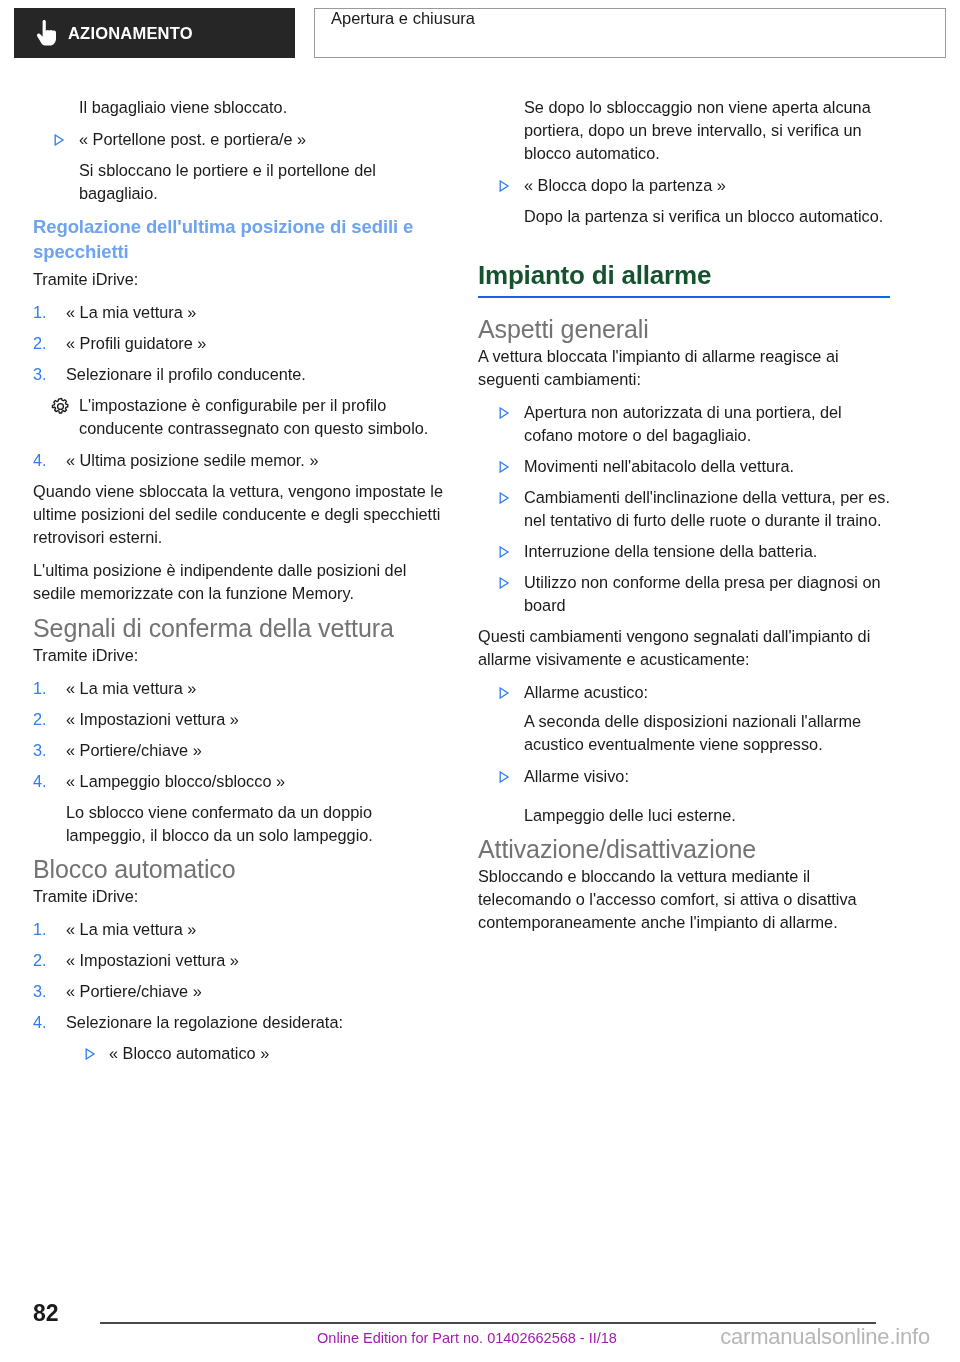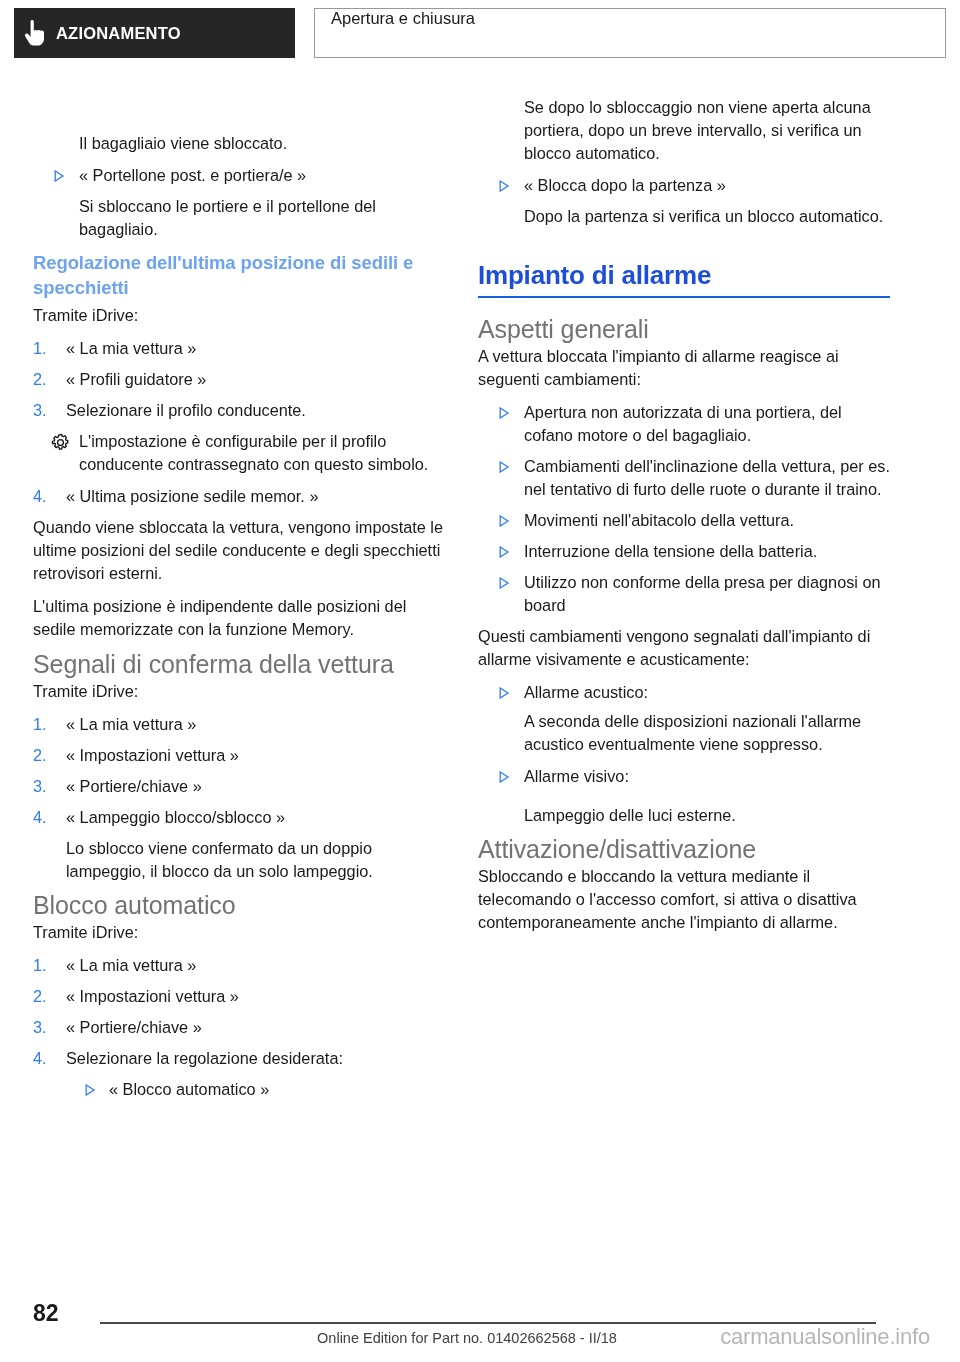--- a/index.html
+++ b/index.html
@@ -24,21 +24,21 @@
     right: 14px;
     height: 50px;
     display: flex;
     align-items: stretch;
   }
   .tab-chapter {
     width: 281px;
     background: #262626;
     display: flex;
     align-items: center;
-    padding-left: 8px;
+    padding-left: 20px;
     box-sizing: border-box;
     flex: none;
   }
   .hand-icon {
     width: 22px;
     height: 26px;
     flex: none;
     margin-right: 12px;
     display: block;
   }
@@ -69,21 +69,21 @@
     position: absolute;
     top: 96px;
     left: 0;
     width: 960px;
   }
   .col {
     position: absolute;
     top: 0;
     width: 412px;
   }
-  .col-left  { left: 33px; margin-top: 36px; }
+  .col-left  { left: 33px; }
   .col-right { left: 478px; }
 
   
   p.para {
     margin: 0 0 10px 0;
     font-size: 16.3px;
     line-height: 23px;
     color: #1a1a1a;
   }
 
@@ -93,21 +93,21 @@
     font-size: 16.3px;
     line-height: 23px;
     color: #1a1a1a;
   }
 
   
   h1.chapter-title {
     margin: 0 0 0 0;
     font-size: 26px;
     font-weight: bold;
-    color: #1d4ed8;
+    color: #14532d;
     letter-spacing: -0.2px;
     line-height: 32px;
   }
   .chapter-rule {
     height: 1.5px;
     background: #1560e8;
     margin: 5px 0 18px 0;
   }
   h2.section-title {
     margin: 0 0 3px 0;
@@ -207,21 +207,21 @@
     height: 1.5px;
     background: #4a4a4a;
   }
   .footer-note {
     position: absolute;
     left: 0;
     right: 0;
     top: 48px;
     text-align: center;
     font-size: 14.5px;
-    color: #404040;
+    color: #a21caf;
   }
   .watermark {
     position: absolute;
     right: 4px;
     top: 42px;
     font-size: 22px;
     color: #b6b6b6;
     letter-spacing: -0.2px;
   }
 </style>
@@ -373,27 +373,27 @@
       <li class="bulitem">
         <svg class="tri-svg" width="11" height="12" viewBox="0 0 11 12">
           <path d="M1.2 1 L9 6 L1.2 11 Z" fill="none" stroke="#2f7df0" stroke-width="1.3"></path>
         </svg>
         <span>Apertura non autorizzata di una portiera, del cofano motore o del bagagliaio.</span>
       </li>
       <li class="bulitem">
         <svg class="tri-svg" width="11" height="12" viewBox="0 0 11 12">
           <path d="M1.2 1 L9 6 L1.2 11 Z" fill="none" stroke="#2f7df0" stroke-width="1.3"></path>
         </svg>
+        <span>Movimenti nell'abitacolo della vettura.</span>
+      </li>
+      <li class="bulitem">
+        <svg class="tri-svg" width="11" height="12" viewBox="0 0 11 12">
+          <path d="M1.2 1 L9 6 L1.2 11 Z" fill="none" stroke="#2f7df0" stroke-width="1.3"></path>
+        </svg>
         <span>Cambiamenti dell'inclinazione della vettura, per es. nel tentativo di furto delle ruote o durante il traino.</span>
-      </li>
-      <li class="bulitem">
-        <svg class="tri-svg" width="11" height="12" viewBox="0 0 11 12">
-          <path d="M1.2 1 L9 6 L1.2 11 Z" fill="none" stroke="#2f7df0" stroke-width="1.3"></path>
-        </svg>
-        <span>Movimenti nell'abitacolo della vettura.</span>
       </li>
       <li class="bulitem">
         <svg class="tri-svg" width="11" height="12" viewBox="0 0 11 12">
           <path d="M1.2 1 L9 6 L1.2 11 Z" fill="none" stroke="#2f7df0" stroke-width="1.3"></path>
         </svg>
         <span>Interruzione della tensione della batteria.</span>
       </li>
       <li class="bulitem">
         <svg class="tri-svg" width="11" height="12" viewBox="0 0 11 12">
           <path d="M1.2 1 L9 6 L1.2 11 Z" fill="none" stroke="#2f7df0" stroke-width="1.3"></path>

